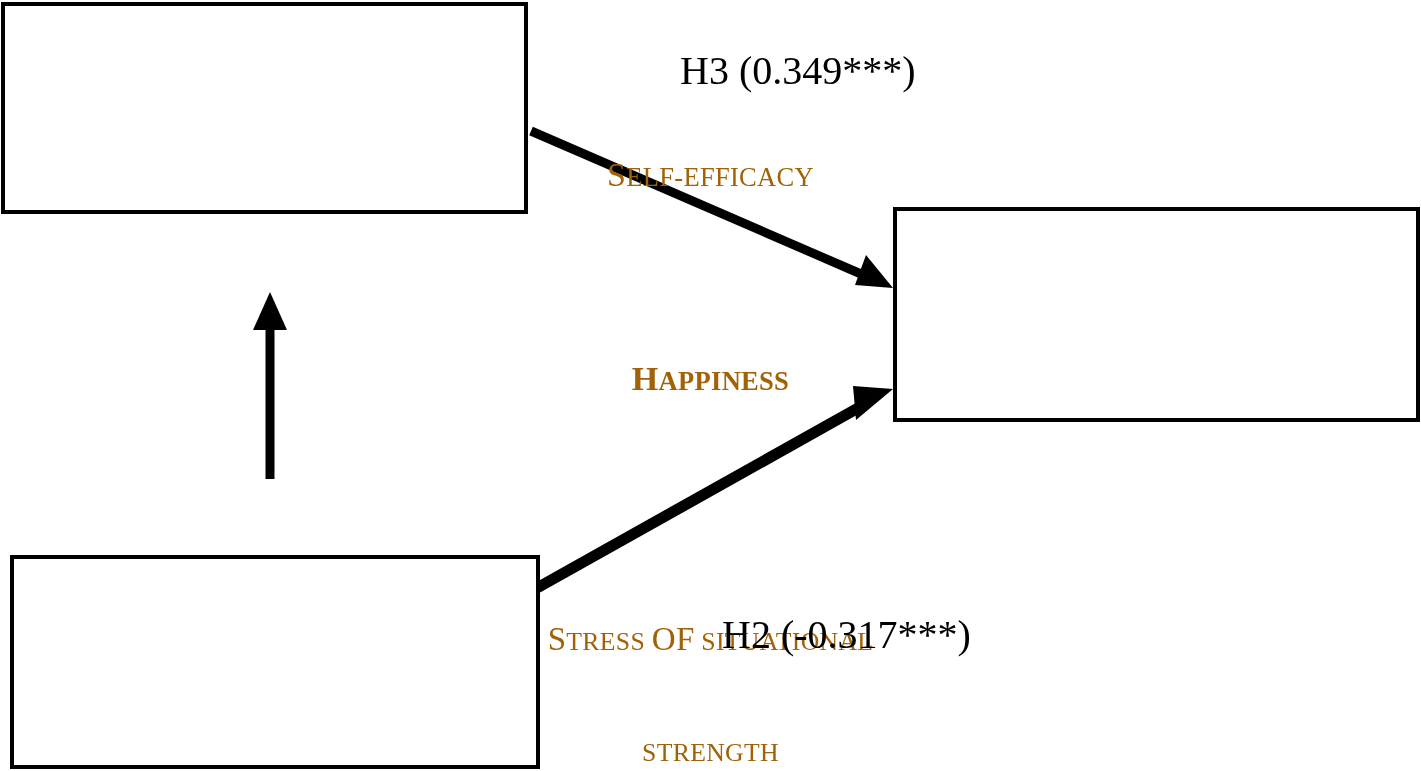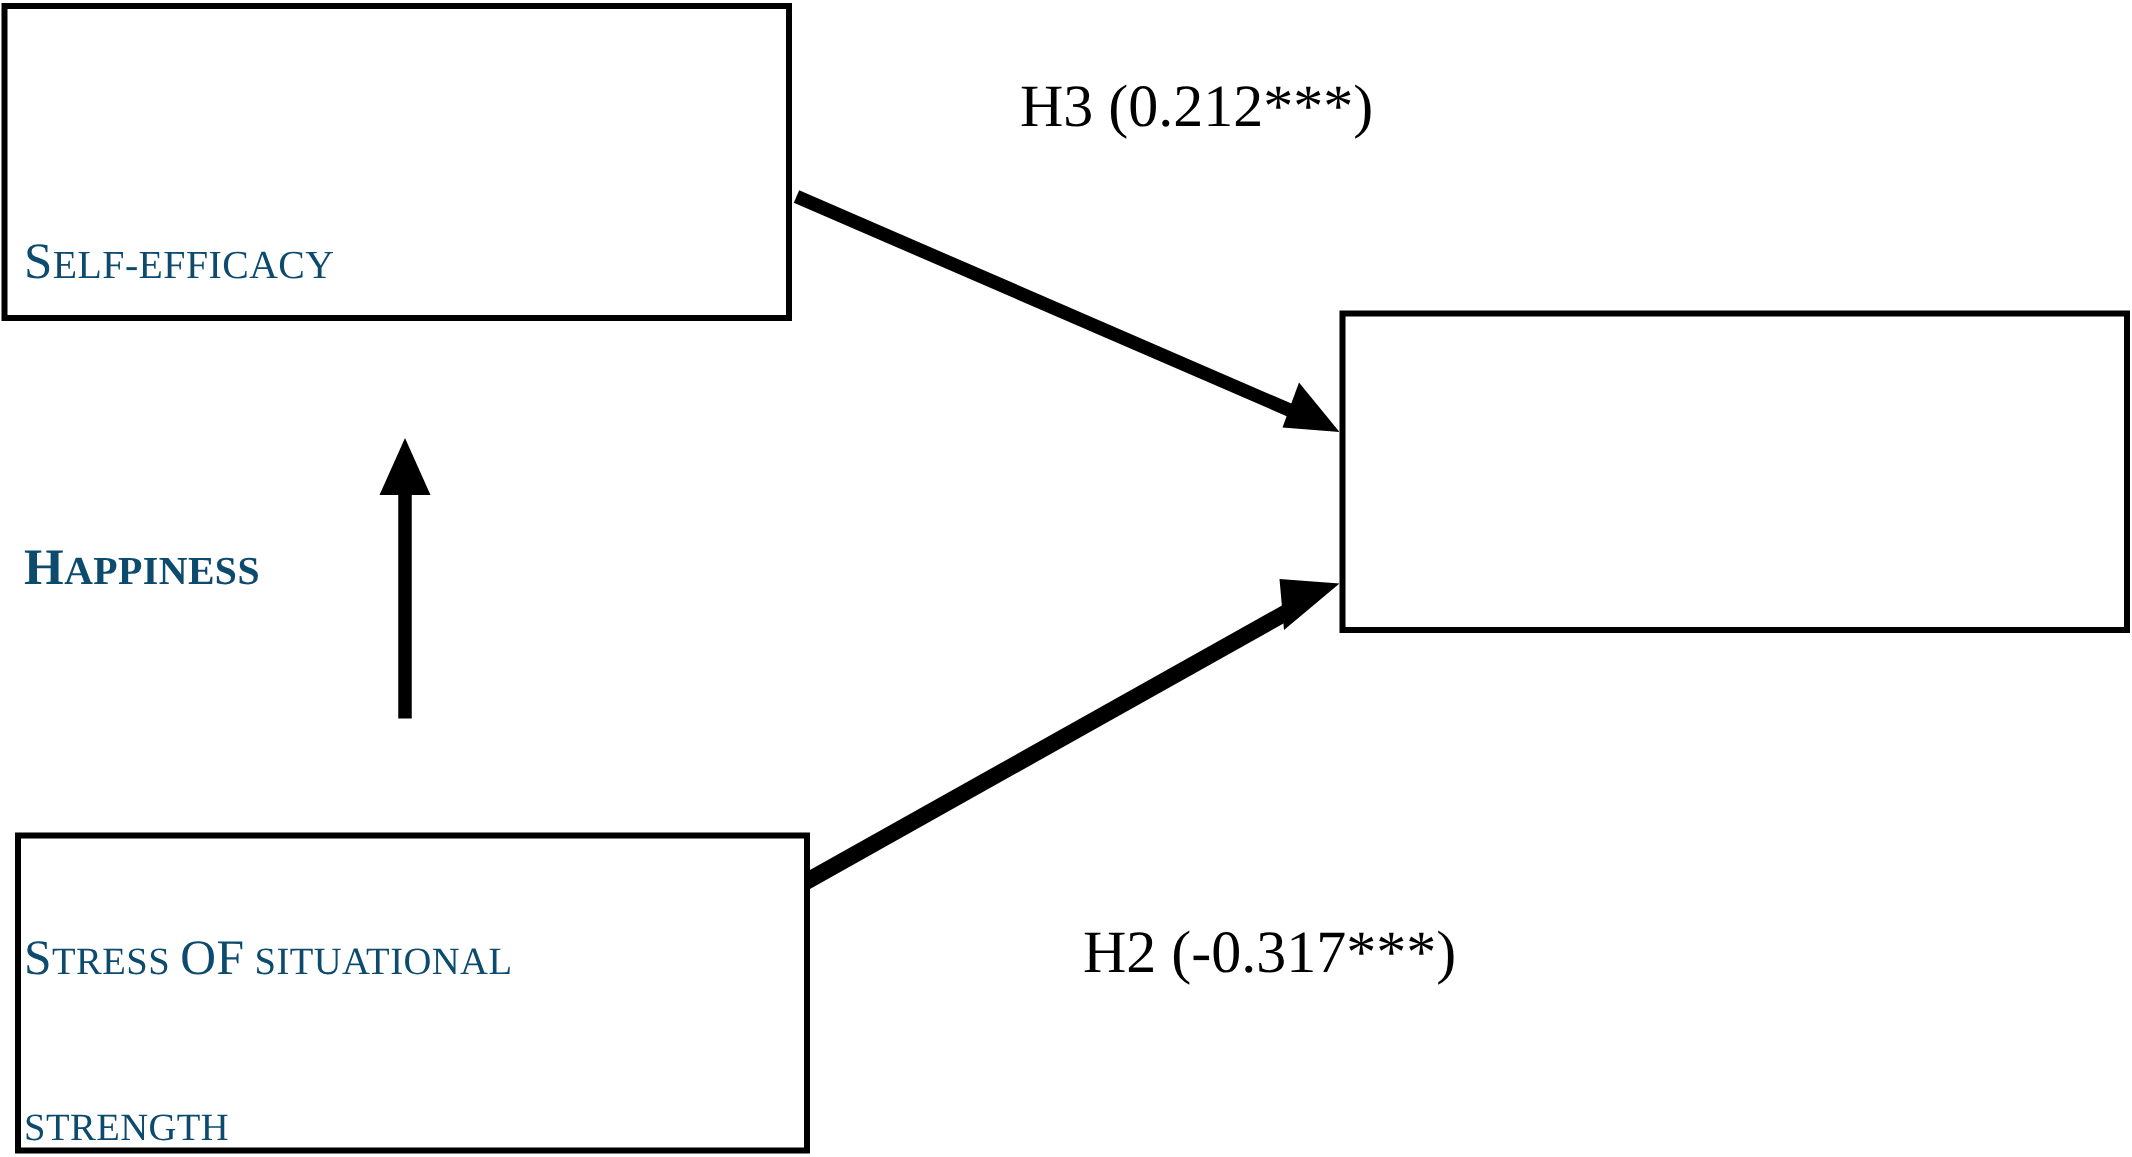--- a/index.html
+++ b/index.html
@@ -16,24 +16,24 @@
     font-family: "Liberation Serif", "DejaVu Serif", serif;
   }
   .node-box {
     position: absolute;
     box-sizing: border-box;
     background: #ffffff;
     border: 4px solid #000000;
   }
   .node-label {
     position: absolute;
-    left: 16px;
+    left: 0;
     right: 0;
-    text-align: left;
-    color: #0c4a6e;
+    text-align: center;
+    color: #a16207;
     font-family: "Liberation Serif", "DejaVu Serif", serif;
     font-weight: 400;
     white-space: pre-line;
     line-height: 1.12;
     letter-spacing: 0.3px;
   }
   
   .sc-big { font-size: 1em; }
   .sc-small { font-size: 0.78em; }
 
@@ -111,16 +111,16 @@
     <br>
     <span class="sc-small">STRENGTH</span>
   </div>
 
   <div class="node-box" id="box-happiness">
   </div>
   <div class="node-label" id="label-happiness">
     <span class="sc-big">H</span><span class="sc-small">APPINESS</span>
   </div>
 
-  <div class="edge-label" id="edge-label-h3">H3 (0.212***)</div>
+  <div class="edge-label" id="edge-label-h3">H3 (0.349***)</div>
   <div class="edge-label" id="edge-label-h2">H2 (-0.317***)</div>
 
 </div>
 
 </body></html>

